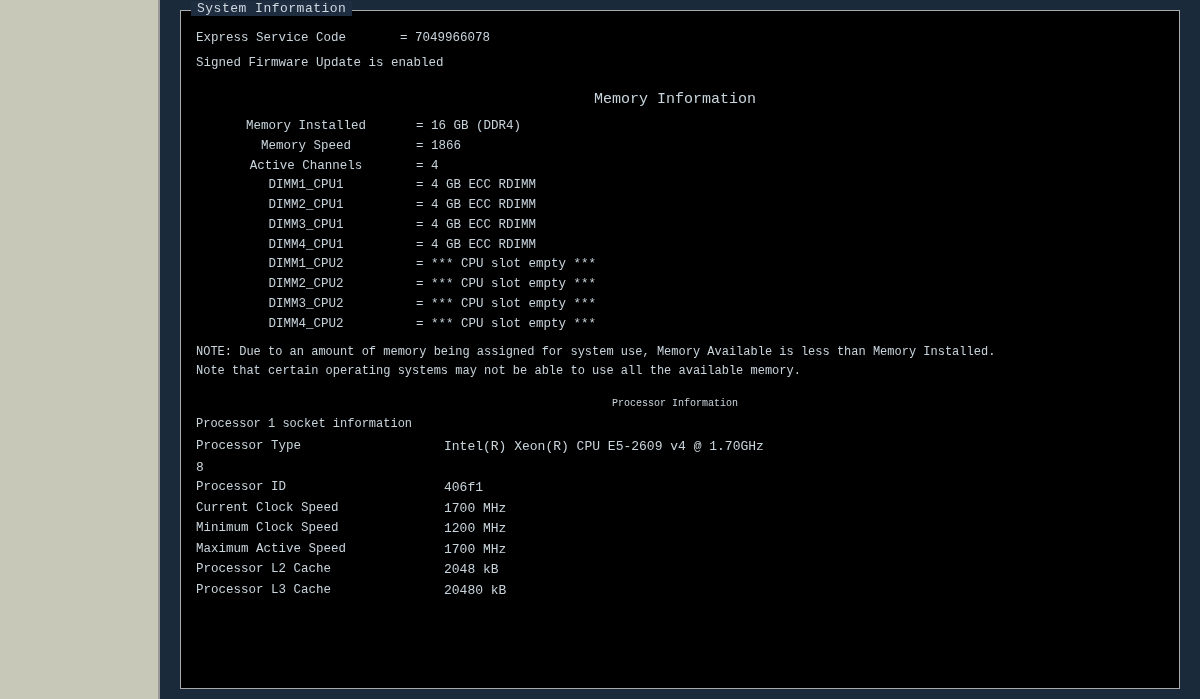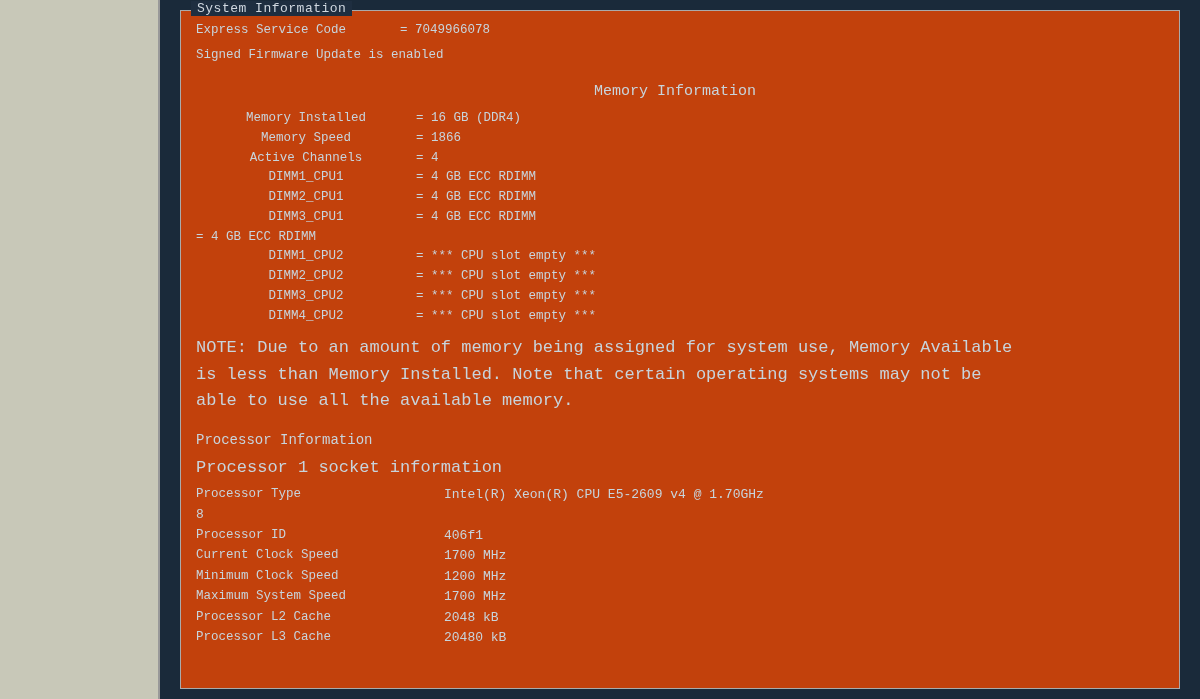--- a/index.html
+++ b/index.html
@@ -27,39 +27,39 @@
 
     .main-content {
       flex: 1;
       background: #1a2a3a;
       padding: 10px 20px;
       overflow: hidden;
     }
 
     .system-info-box {
       border: 1px solid #aaa;
-      background: #c2410c;
+      background: #000000;
       padding: 10px 25px 15px 15px;
       position: relative;
       height: 100%;
     }
 
     .section-title {
       position: absolute;
       top: -10px;
       left: 10px;
       background: #1e2e40;
       padding: 0 6px;
       color: #d0d8e0;
       font-size: 13px;
       letter-spacing: 0.5px;
     }
 
     .content-area {
-      margin-top: 0;
+      margin-top: 8px;
       color: #c8d4dc;
       font-size: 12.5px;
       line-height: 1.5;
     }
 
     .express-row {
       display: flex;
       gap: 4px;
       margin-bottom: 6px;
     }
@@ -104,37 +104,38 @@
       color: #c8d4dc;
       flex-shrink: 0;
     }
 
     .info-value {
       color: #c8d4dc;
     }
 
     .note-text {
       color: #c8d4dc;
-      font-size: 17px;
+      font-size: 12px;
       margin-top: 10px;
       margin-bottom: 16px;
       line-height: 1.55;
       max-width: 820px;
     }
 
     .processor-section-title {
+      text-align: center;
       color: #c8d4dc;
       margin-bottom: 4px;
-      font-size: 14px;
+      font-size: 10px;
     }
 
     .processor-socket-label {
       color: #c8d4dc;
       margin-bottom: 4px;
-      font-size: 17px;
+      font-size: 12px;
     }
 
     .proc-table {
       width: 100%;
     }
 
     .proc-row {
       display: flex;
       margin-bottom: 1px;
       gap: 48px;
@@ -193,20 +194,21 @@
             </div>
             <div class="info-row">
               <span class="info-label">DIMM2_CPU1</span>
               <span class="info-value">= 4 GB ECC RDIMM</span>
             </div>
             <div class="info-row">
               <span class="info-label">DIMM3_CPU1</span>
               <span class="info-value">= 4 GB ECC RDIMM</span>
             </div>
             <div class="info-row">
+              <span class="info-label">DIMM4_CPU1</span>
               <span class="info-value">= 4 GB ECC RDIMM</span>
             </div>
             <div class="info-row">
               <span class="info-label">DIMM1_CPU2</span>
               <span class="info-value">= *** CPU slot empty ***</span>
             </div>
             <div class="info-row">
               <span class="info-label">DIMM2_CPU2</span>
               <span class="info-value">= *** CPU slot empty ***</span>
             </div>
@@ -241,21 +243,21 @@
             </div>
             <div class="proc-row">
               <span class="proc-label">Current Clock Speed</span>
               <span class="proc-value">1700 MHz</span>
             </div>
             <div class="proc-row">
               <span class="proc-label">Minimum Clock Speed</span>
               <span class="proc-value">1200 MHz</span>
             </div>
             <div class="proc-row">
-              <span class="proc-label">Maximum System Speed</span>
+              <span class="proc-label">Maximum Active Speed</span>
               <span class="proc-value">1700 MHz</span>
             </div>
             <div class="proc-row">
               <span class="proc-label">Processor L2 Cache</span>
               <span class="proc-value">2048 kB</span>
             </div>
             <div class="proc-row">
               <span class="proc-label">Processor L3 Cache</span>
               <span class="proc-value">20480 kB</span>
             </div>

